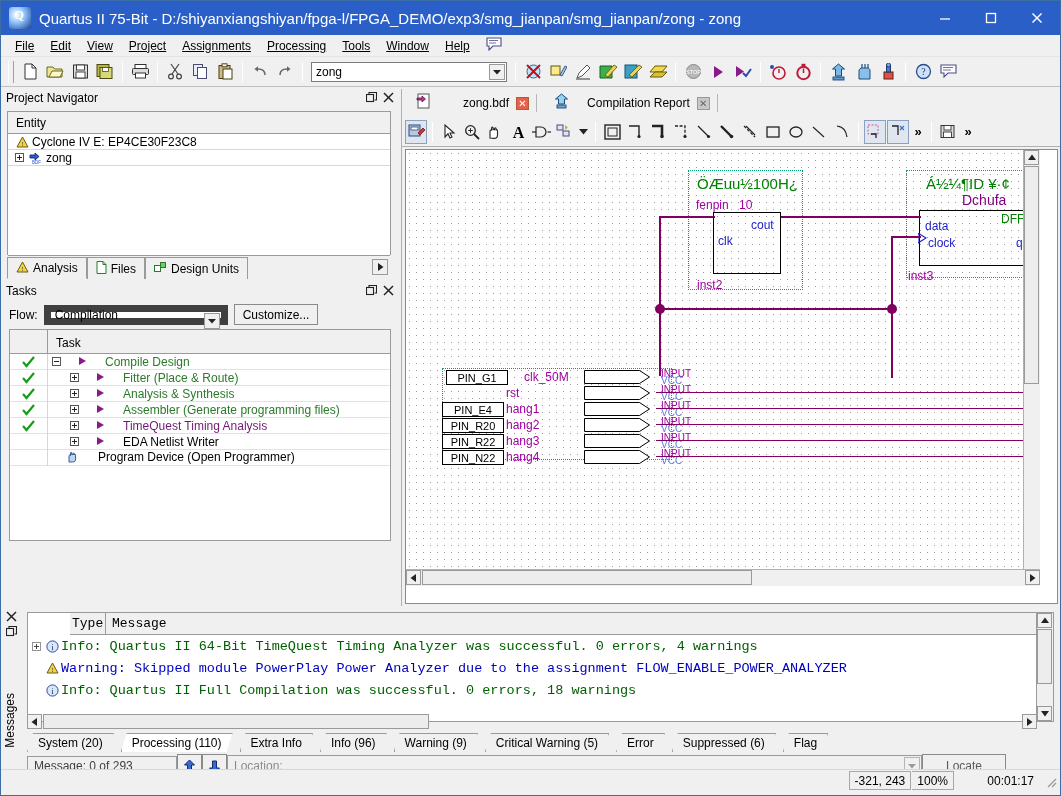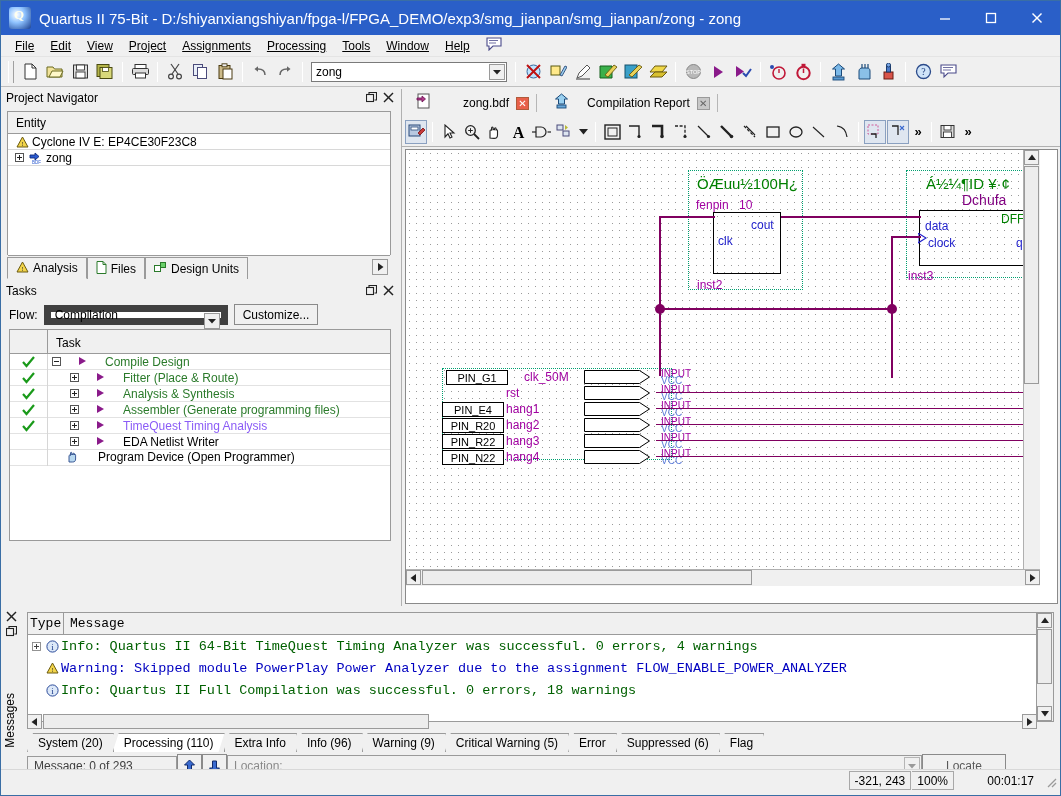--- a/index.html
+++ b/index.html
@@ -164,32 +164,32 @@
   
   #messages { position:absolute; left:0; top:606px; width:1059px; height:188px;
       background:#f0f0f0; }
   #msg-side { position:absolute; left:0; top:0; width:22px; height:188px;
       background:#f0f0f0; }
   #msg-vert { position:absolute; left:2px; top:86px; font-size:12px;
       writing-mode:vertical-rl; transform:rotate(180deg); white-space:nowrap; }
   #msg-grid { position:absolute; left:26px; top:5px; width:1027px; height:110px;
       background:#fff; border:1px solid #9a9a9a; font-family:"Liberation Mono", monospace; }
   #msg-hdr { display:flex; height:22px; background:#f0f0f0;
-      border-bottom:1px solid #9a9a9a; font-size:13px; }
+      border-bottom:1px solid #9a9a9a; font-size:13px;margin-left:42px; }
   #msg-hdr .mc1 { width:36px; border-right:1px solid #9a9a9a; padding-left:2px;
       display:flex; align-items:center; overflow:hidden; }
   #msg-hdr .mc2 { flex:1; padding-left:6px; display:flex; align-items:center; }
   .msg-row { display:flex; height:22px; align-items:center; font-size:13.5px;
       white-space:nowrap; padding-left:2px; }
   .msg-row .exp { width:13px; display:flex; align-items:center; justify-content:center; }
   .msg-row .ic { width:18px; display:flex; align-items:center; justify-content:center; }
   .msg-info { color:#006000; }
   .msg-warn { color:#0000c0; }
   #msg-hsb { position:absolute; left:26px; top:107px; width:1010px; height:17px; }
-  #msg-tabs { position:absolute; left:26px; top:126px; height:20px; display:flex; }
+  #msg-tabs { position:absolute; left:26px; top:126px; height:20px; display:flex;gap:8px; }
   .mtab { height:19px; display:flex; align-items:center; padding:0 10px;
       font-size:12px; background:#f0f0f0; border:1px solid #9a9a9a;
       border-bottom:none; transform:skewX(0deg); position:relative; margin-right:-1px;
       clip-path: polygon(6px 0, 100% 0, calc(100% - 6px) 100%, 0 100%); }
   .mtab.active { background:#fff; font-weight:normal; z-index:3; }
   #msg-bottom { position:absolute; left:26px; top:146px; height:26px;
       display:flex; align-items:center; }
   #msg-count { width:150px; height:21px; background:#f0f0f0; border:1px solid #9a9a9a;
       display:flex; align-items:center; padding-left:6px; font-size:12px; color:#404040; }
   .navbtn { width:25px; height:24px; background:#f0f0f0; border:1px solid #8a8a8a;
@@ -665,21 +665,21 @@
             </div>
             <div class="lbl" style="padding-left:22px">
               <span><svg width="9" height="9" viewBox="0 0 9 9">
                     <rect x="0.5" y="0.5" width="8" height="8" fill="#fff" stroke="#555" stroke-width="1"></rect>
                     <line x1="2" y1="4.5" x2="7" y2="4.5" stroke="#222" stroke-width="1"></line>
                     <line x1="4.5" y1="2" x2="4.5" y2="7" stroke="#222" stroke-width="1"></line>
                   </svg></span>
               <span><svg width="10" height="10" viewBox="0 0 10 10">
                     <path d="M1 1l7 4-7 4z" fill="#8a1a8a"></path>
                   </svg></span>
-              <span style="color:#8b5cf6">TimeQuest Timing Analysis</span>
+              <span style="color:#701a75">TimeQuest Timing Analysis</span>
             </div>
           </div>
 
           <div class="task-row">
             <div class="chk"></div>
             <div class="lbl" style="padding-left:22px">
               <span><svg width="9" height="9" viewBox="0 0 9 9">
                     <rect x="0.5" y="0.5" width="8" height="8" fill="#fff" stroke="#555" stroke-width="1"></rect>
                     <line x1="2" y1="4.5" x2="7" y2="4.5" stroke="#222" stroke-width="1"></line>
                     <line x1="4.5" y1="2" x2="4.5" y2="7" stroke="#222" stroke-width="1"></line>

